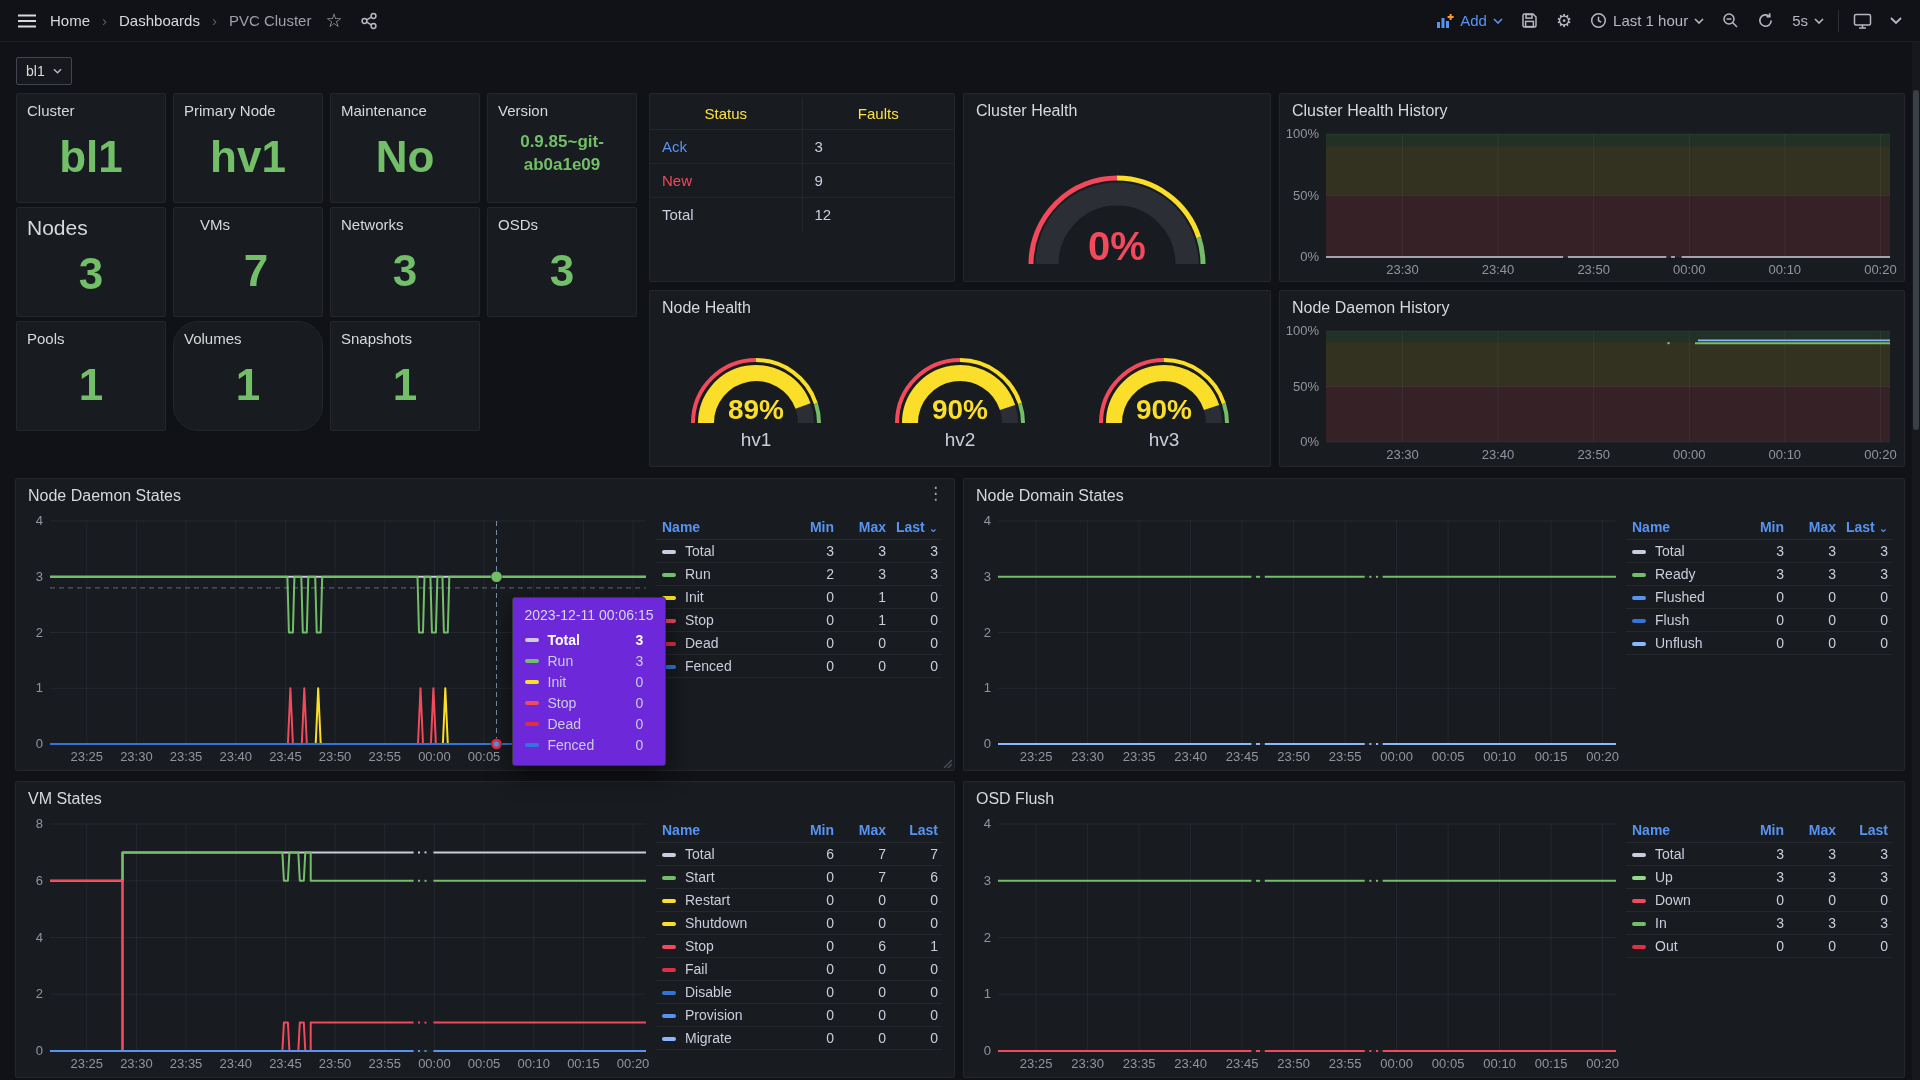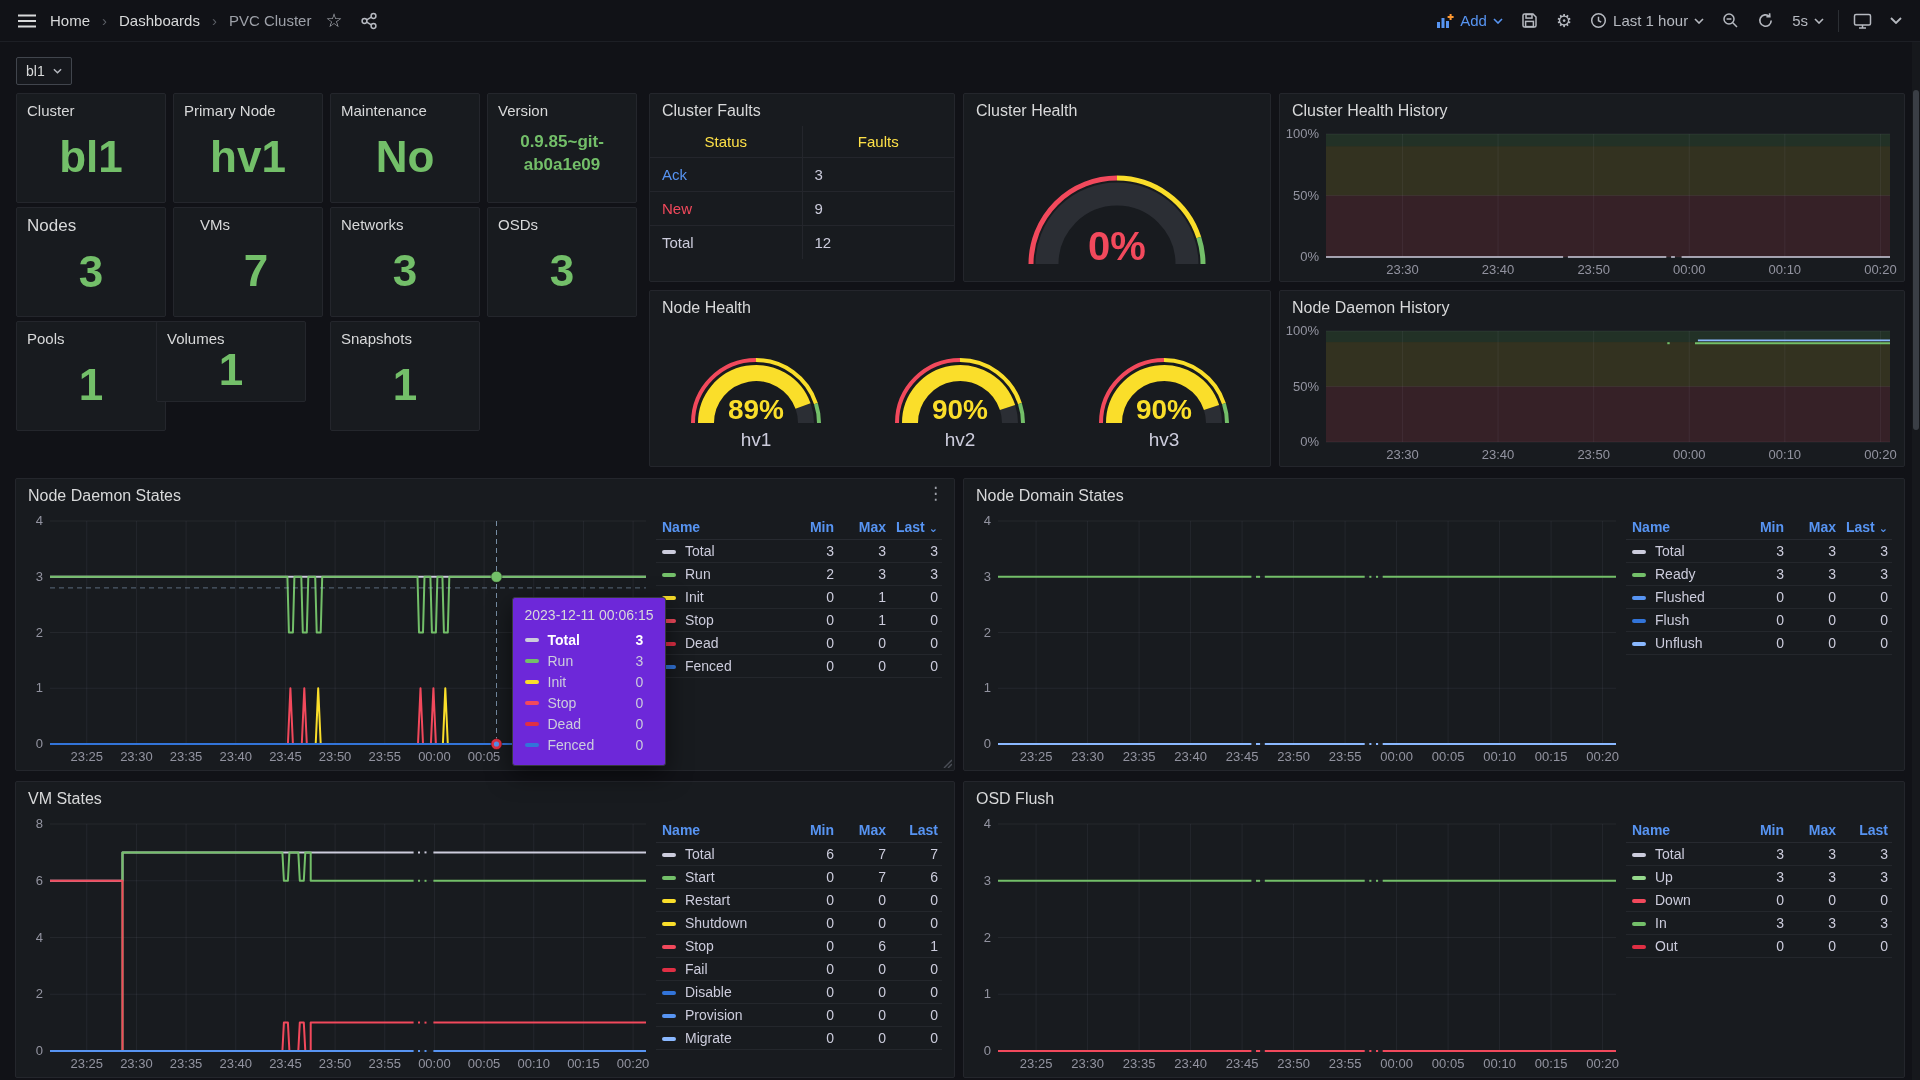--- a/index.html
+++ b/index.html
@@ -208,51 +208,50 @@
     </section>
     <section class="panel stat" style="left: 330px; top: 93px; width: 150px; height: 110px;">
       <div class="panel-title" style="font-size: 15px;">Maintenance</div>
       <div class="stat-value">No</div>
     </section>
     <section class="panel stat" style="left: 487px; top: 93px; width: 150px; height: 110px;">
       <div class="panel-title" style="font-size: 15px;">Version</div>
       <div class="stat-value sm">0.9.85~git-ab0a1e09</div>
     </section>
     <section class="panel stat" style="left: 16px; top: 207px; width: 150px; height: 110px;">
-      <div class="panel-title" style="font-size: 17px;">Nodes</div>
+      <div class="panel-title" style="font-size: 21px;">Nodes</div>
       <div class="stat-value">3</div>
     </section>
     <section class="panel stat" style="left: 173px; top: 207px; width: 150px; height: 110px; padding-left: 16px;">
       <div class="panel-title" style="font-size: 15px;">VMs</div>
       <div class="stat-value">7</div>
     </section>
     <section class="panel stat" style="left: 330px; top: 207px; width: 150px; height: 110px;">
       <div class="panel-title" style="font-size: 15px;">Networks</div>
       <div class="stat-value">3</div>
     </section>
     <section class="panel stat" style="left: 487px; top: 207px; width: 150px; height: 110px;">
       <div class="panel-title" style="font-size: 15px;">OSDs</div>
       <div class="stat-value">3</div>
     </section>
     <section class="panel stat" style="left: 16px; top: 321px; width: 150px; height: 110px;">
       <div class="panel-title" style="font-size: 15px;">Pools</div>
       <div class="stat-value">1</div>
     </section>
-    <section class="panel stat" style="left: 156px; top: 321px; width: 150px; height: 81px;">
+    <section class="panel stat" style="left: 173px; top: 321px; width: 150px; height: 110px; border-radius: 25px;">
       <div class="panel-title" style="font-size: 15px;">Volumes</div>
       <div class="stat-value">1</div>
     </section>
     <section class="panel stat" style="left: 330px; top: 321px; width: 150px; height: 110px;">
       <div class="panel-title" style="font-size: 15px;">Snapshots</div>
       <div class="stat-value">1</div>
     </section>
   </div>
 
 <section class="panel" id="panel-faults">
-  <div class="panel-title">Cluster Faults</div>
   <table class="faults-table">
     <thead>
         <tr>
       <th>Status</th>
       <th>Faults</th>
     </tr>
       </thead>
     <tbody>
       <tr>
         <td style="color: rgb(87, 148, 242);">Ack</td>

